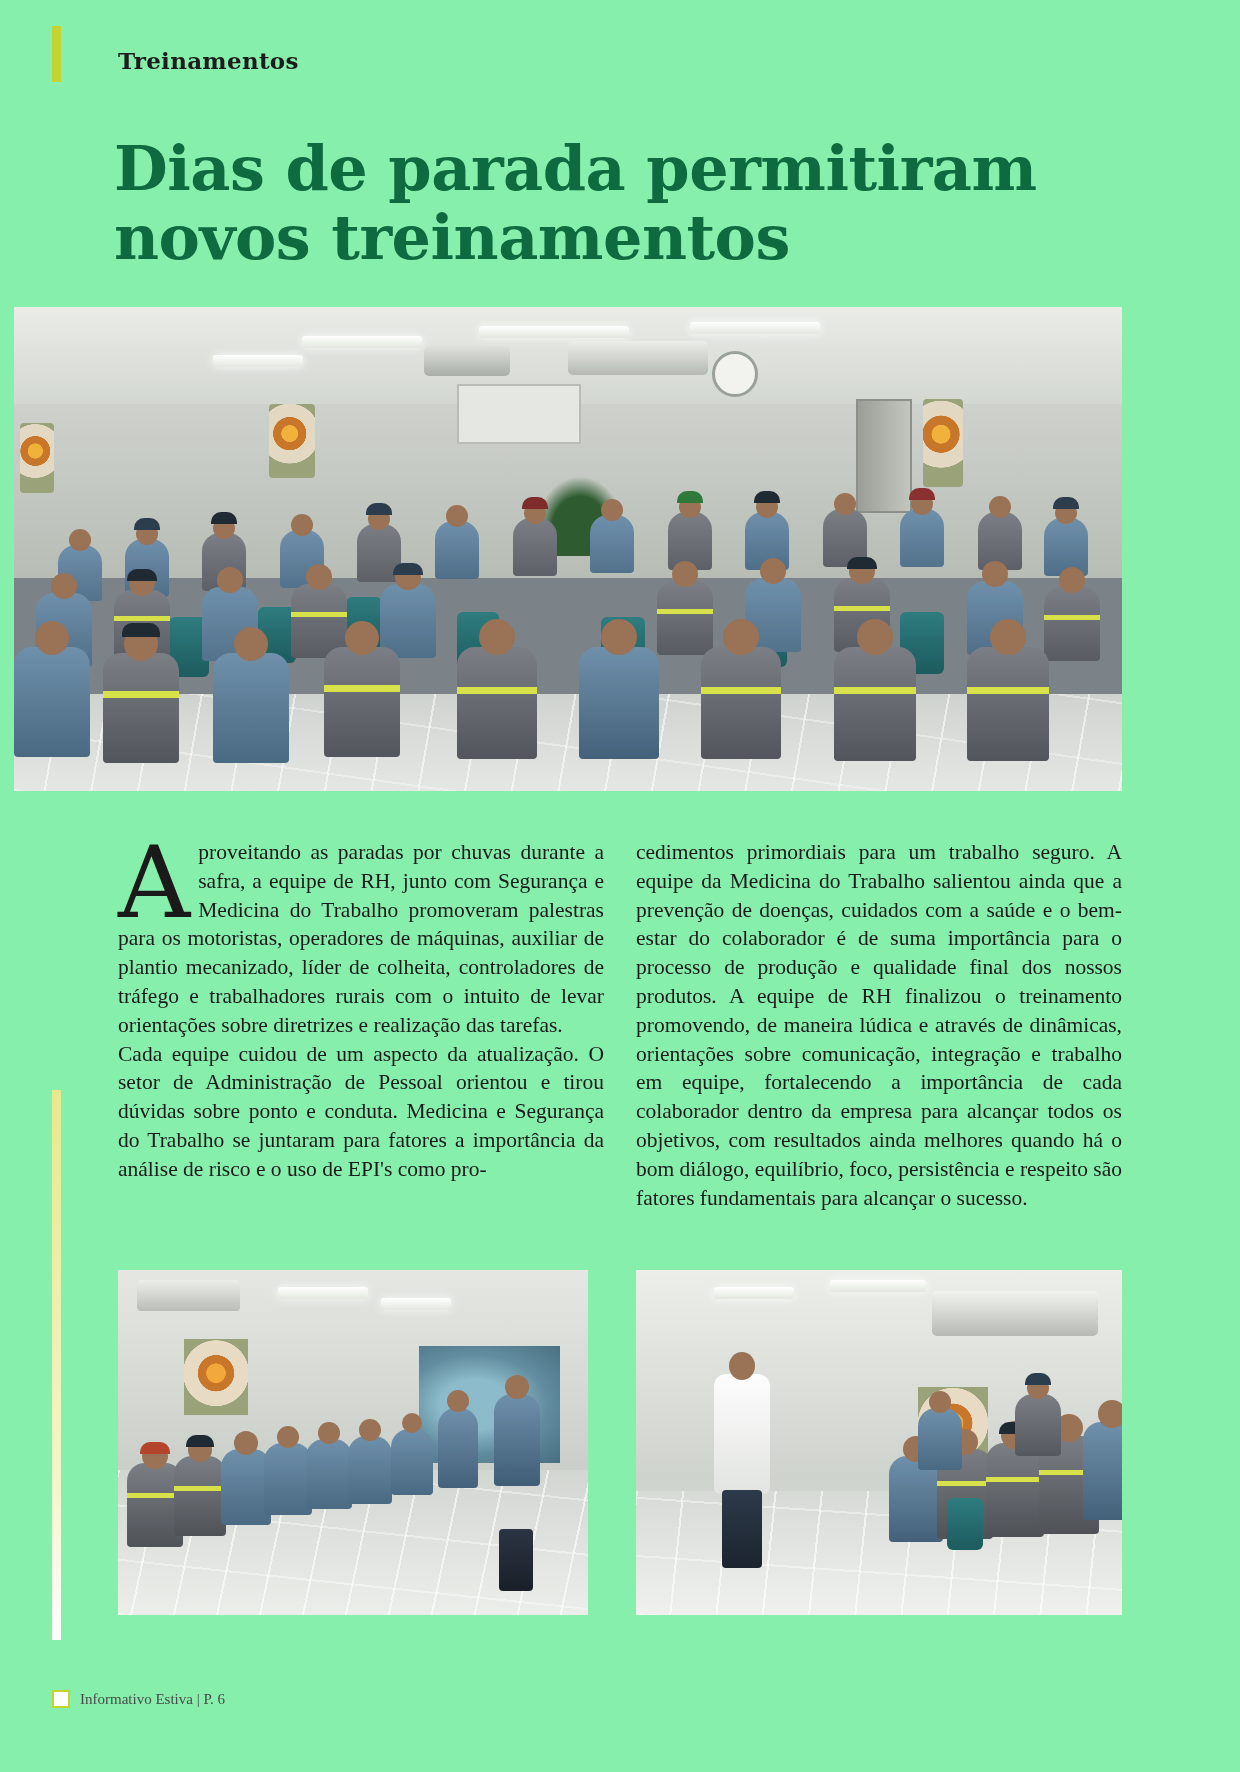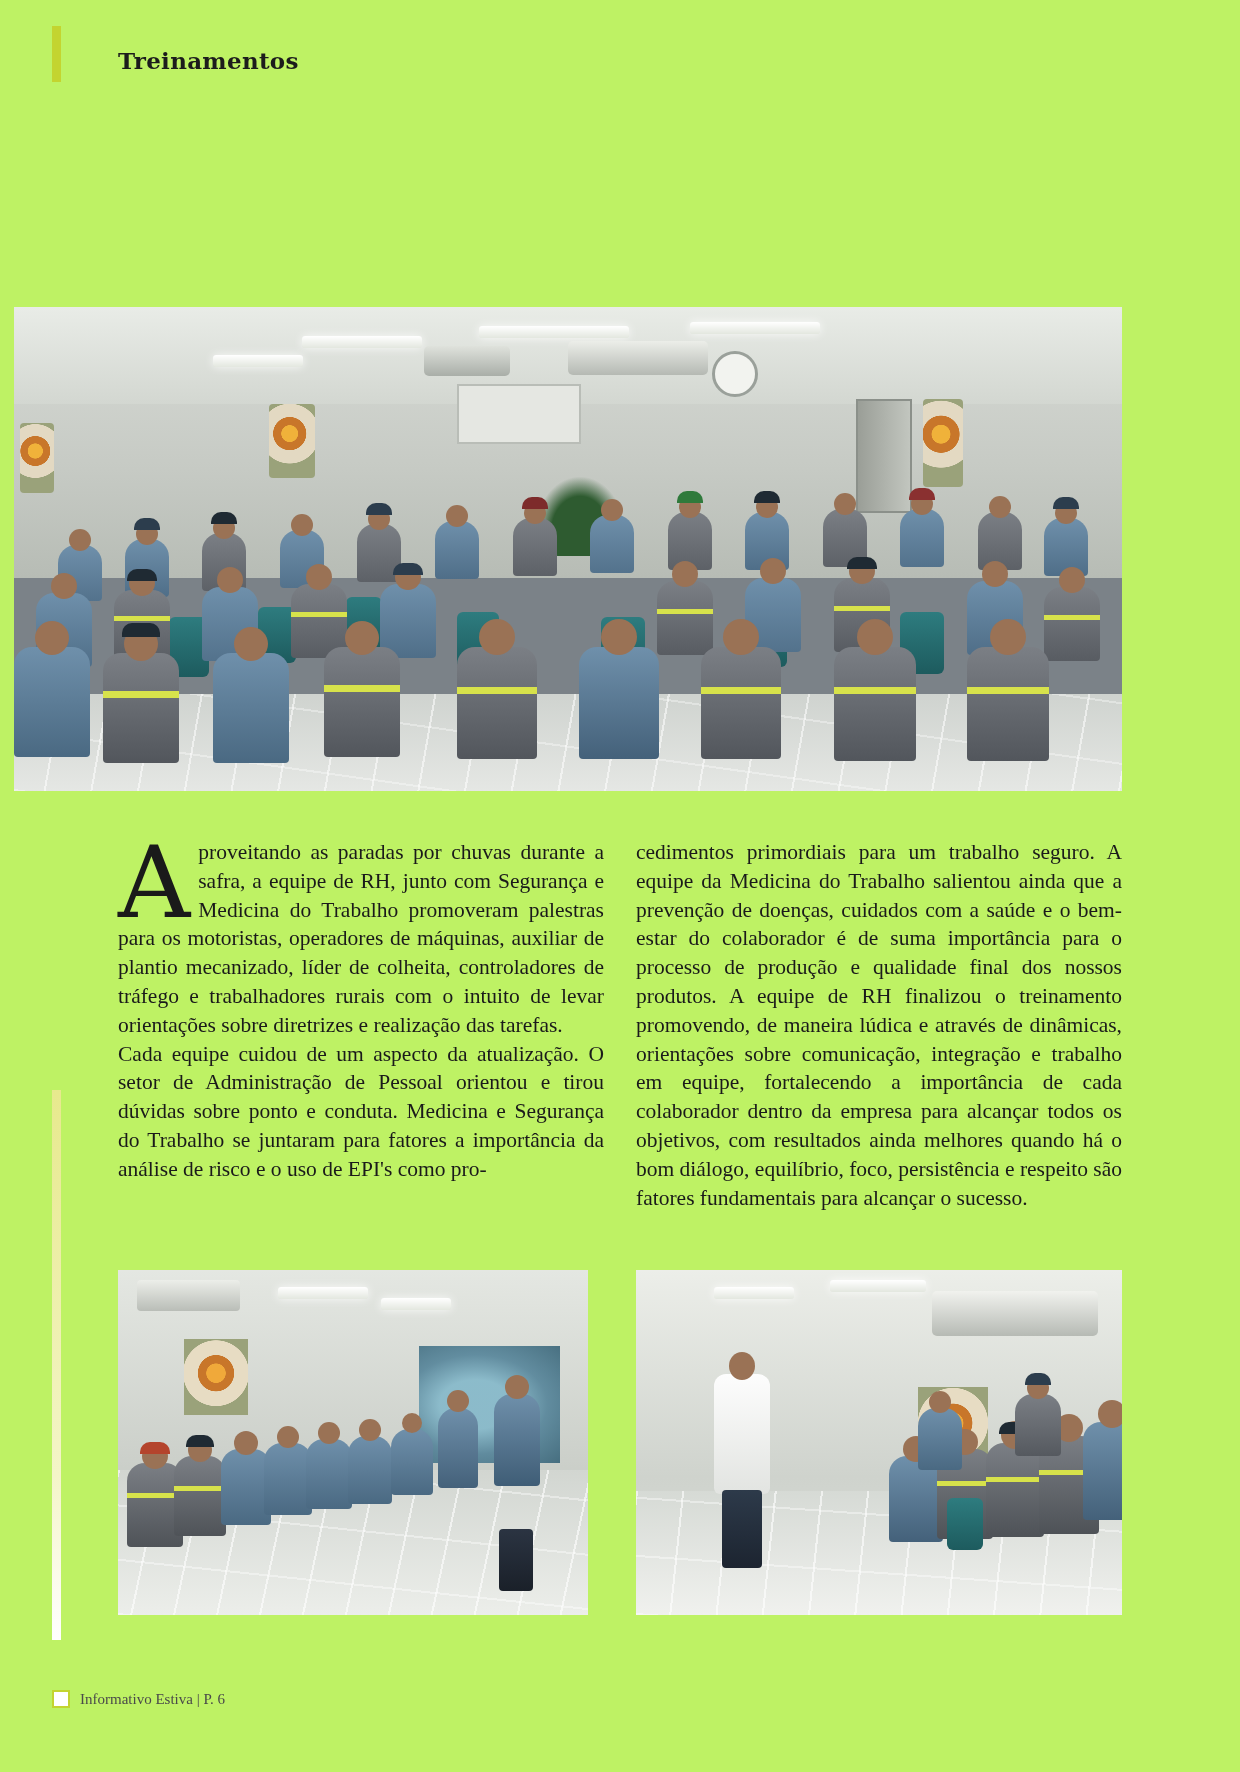--- a/index.html
+++ b/index.html
@@ -12,21 +12,21 @@
     height: 1772px;
     position: relative;
     font-family: "Liberation Serif", serif;
     overflow: hidden;
   }
 
   
   .page {
     position: absolute;
     inset: 0;
-    background: #bef264;
+    background: #86efac;
   }
 
   
   .left-strip {
     position: absolute;
     left: 52px;
     top: 1090px;
     width: 9px;
     height: 550px;
     background: linear-gradient(to bottom, #e7e98d, #f4f5c8 70%, #ffffff);
@@ -245,20 +245,21 @@
 </style>
 </head>
 <body>
 
 <div class="page">
 
   <div class="kicker-tick"></div>
   <div class="left-strip"></div>
 
   <div class="kicker">Treinamentos</div>
+  <h1 class="headline">Dias de parada permitiram novos treinamentos</h1>
 
   <div class="hero">
     <div class="scene">
       <div class="h-wall"></div>
       <div class="h-ceiling"></div>
 
       <div class="h-light" style="left:26%;top:6%;width:120px;"></div>
       <div class="h-light" style="left:42%;top:4%;width:150px;"></div>
       <div class="h-light" style="left:61%;top:3%;width:130px;"></div>
       <div class="h-light" style="left:18%;top:10%;width:90px;"></div>

